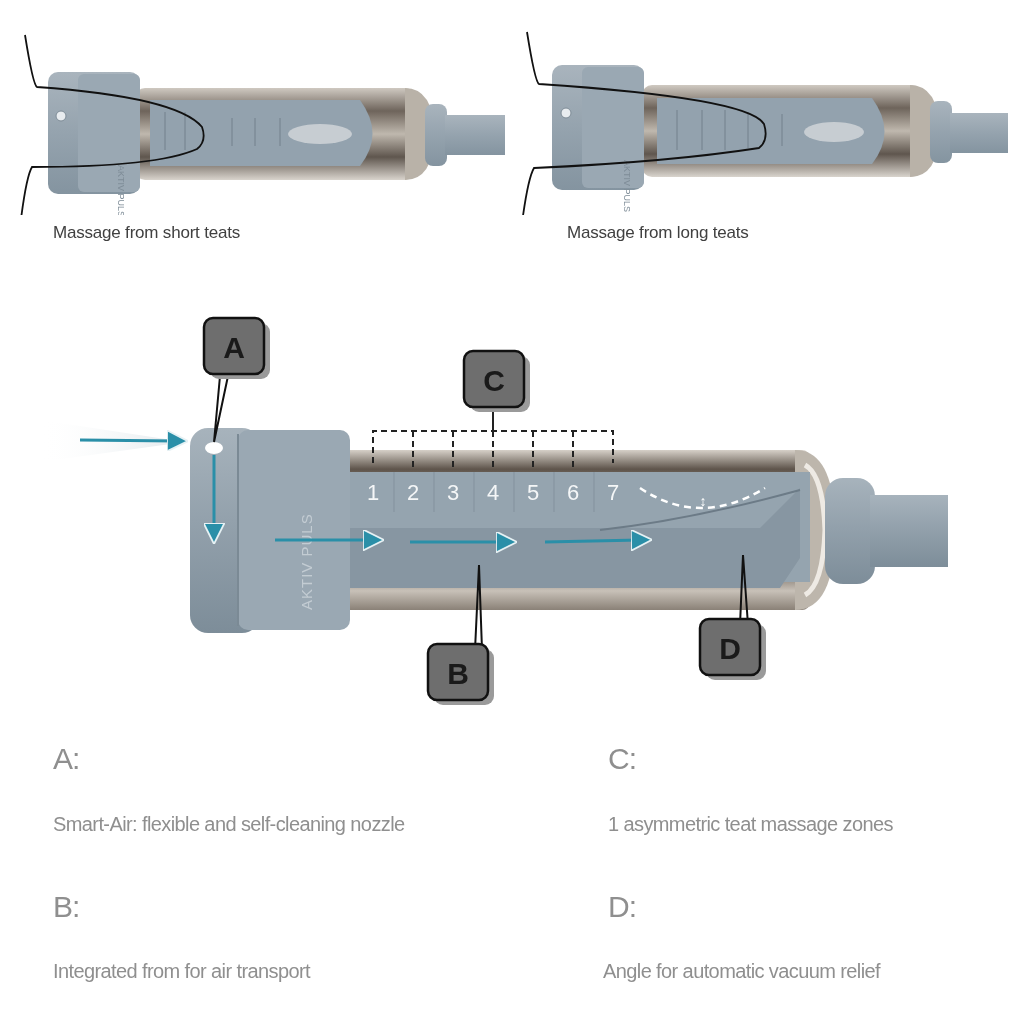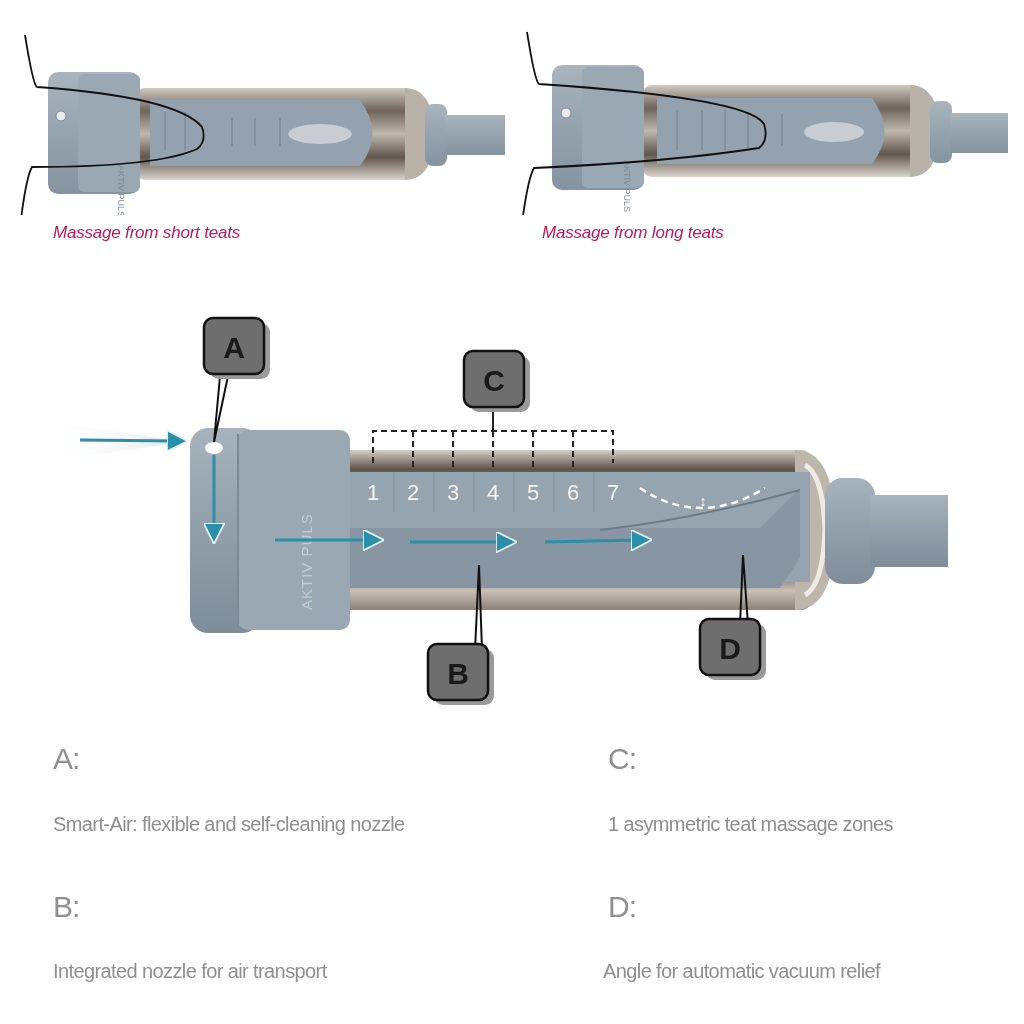--- a/index.html
+++ b/index.html
@@ -1,18 +1,18 @@
 <!DOCTYPE html>
 <html><head>
 <meta charset="utf-8">
 <style>
   html, body { margin:0; padding:0; background:#ffffff; }
   body { width:1024px; height:1024px; position:relative; overflow:hidden; font-family:"Liberation Sans", sans-serif; }
   .abs { position:absolute; }
-  .caption { position:absolute; font-size:17px; color:#be185d; letter-spacing:-0.2px;font-style:italic; }
+  .caption { position:absolute; font-size:17px; color:#404040; letter-spacing:-0.2px; }
   .key { position:absolute; font-size:30px; color:#8f8f8f; letter-spacing:-1px; }
   .desc { position:absolute; font-size:20px; color:#8f8f8f; letter-spacing:-0.6px;text-align:right; }
   svg text { font-family:"Liberation Sans", sans-serif; }
 </style>
 </head>
 <body>
 
 <svg class="abs" style="left:0;top:0" width="512" height="215" viewBox="0 0 512 215">
   <defs>
     <linearGradient id="steelA" x1="0" y1="0" x2="0" y2="1">
@@ -66,21 +66,21 @@
       <line x1="270" y1="114" x2="270" y2="146"></line>
     </g>
     <ellipse cx="322" cy="132" rx="30" ry="10" fill="#c7cdd2"></ellipse>
     <rect x="40" y="65" width="92" height="125" rx="10" fill="url(#greyA)"></rect>
     <rect x="70" y="67" width="62" height="121" rx="6" fill="#9aa8b3"></rect>
     <circle cx="54" cy="113" r="5" fill="#e8ecef" stroke="#7e8c97"></circle>
     <text x="112" y="160" transform="rotate(90 112 160)" font-size="9" fill="#7e8c97">AKTIV PULS</text>
   </g>
   <path d="M15 32 q8 50 12 52 q210 14 225 40 q5 16 -5 24 q-90 14 -225 20 q-6 10 -12 55" fill="none" stroke="#111" stroke-width="1.8"></path>
 </svg>
-<div class="caption" style="left:542px;top:223px">Massage from long teats</div>
+<div class="caption" style="left:567px;top:223px">Massage from long teats</div>
 
 <svg class="abs" style="left:0;top:300px" width="1024" height="420" viewBox="0 0 1024 420">
   <defs>
     <linearGradient id="steelM" x1="0" y1="0" x2="0" y2="1">
       <stop offset="0" stop-color="#d6d0c8"></stop>
         <stop offset="0.12" stop-color="#5e544b"></stop>
       <stop offset="0.25" stop-color="#9a9086"></stop>
         <stop offset="0.75" stop-color="#6e645a"></stop>
       <stop offset="0.88" stop-color="#c8c1b8"></stop>
         <stop offset="1" stop-color="#8a8177"></stop>
@@ -179,16 +179,16 @@
     <text x="730" y="359" font-size="30" font-weight="bold" fill="#1a1a1a" text-anchor="middle">D</text>
   </g>
 </svg>
 
 <div>
   <div class="key" style="left:53px;top:742px">A:</div>
   <div class="desc" style="left:53px;top:813px">Smart-Air: flexible and self-cleaning nozzle</div>
   <div class="key" style="left:608px;top:742px">C:</div>
   <div class="desc" style="left:608px;top:813px">1 asymmetric teat massage zones</div>
   <div class="key" style="left:53px;top:890px">B:</div>
-  <div class="desc" style="left:53px;top:960px">Integrated nozzle for air transport</div>
+  <div class="desc" style="left:53px;top:960px">Integrated from for air transport</div>
   <div class="key" style="left:608px;top:890px">D:</div>
   <div class="desc" style="left:603px;top:960px">Angle for automatic vacuum relief</div>
 </div>
 
 </body></html>

